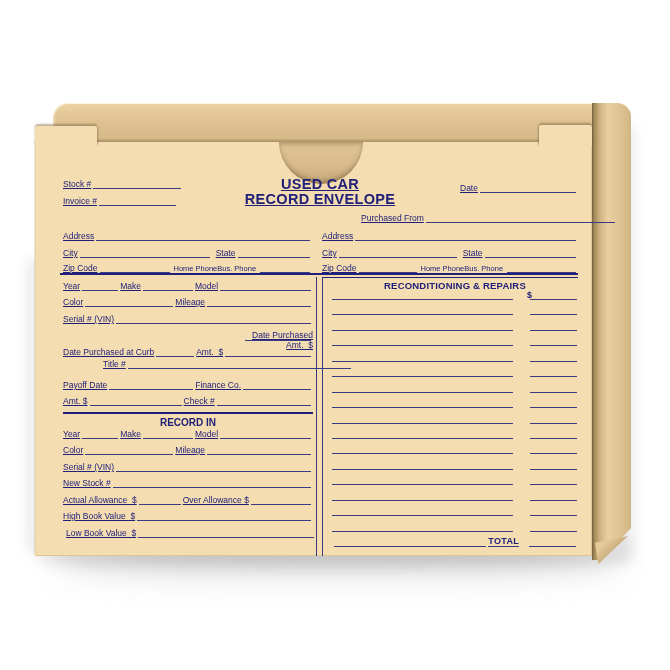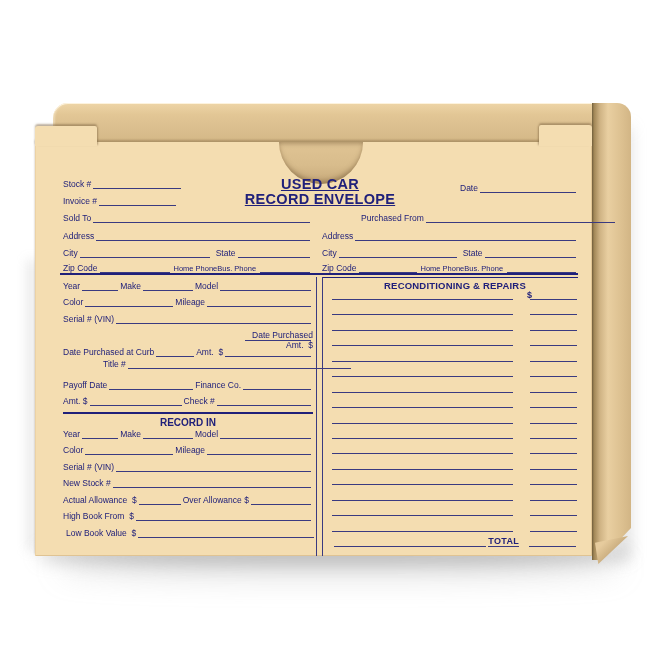--- a/index.html
+++ b/index.html
@@ -41,21 +41,21 @@
     box-shadow:0 -2px 2px rgba(125,100,65,.5), 2px 0 2px -1px rgba(125,100,65,.4);}
   .shoulder-r{left:539px;top:125px;width:53px;height:21px;border-radius:2px 3px 0 0;
     box-shadow:0 -2px 2px rgba(125,100,65,.5), -2px 0 2px -1px rgba(125,100,65,.4);}
   .thumb-cut{position:absolute;left:279px;top:142px;width:84px;height:42px;
     border-radius:0 0 42px 42px / 0 0 42px 42px;
     background:linear-gradient(180deg,#e0c494 0%,#d8bc8c 55%,#c7a97a 100%);
     box-shadow:inset 0 4px 4px -2px rgba(115,90,55,.45), inset 0 -5px 5px -2px rgba(105,80,45,.5);}
 
   
   .r{position:absolute;display:flex;align-items:flex-end;}
-  .t{color:var(--ink);font-size:8.5px;line-height:9px;white-space:pre;}
+  .t{color:var(--ink);font-size:8.5px;line-height:9px;white-space:pre;text-decoration:underline;}
   .u{border-bottom:1px solid var(--line);height:0;flex:1;margin:0 2px;}
   .uw{flex:none;}
   .stack{display:flex;flex-direction:row;color:var(--ink);font-size:7.5px;line-height:8px;white-space:pre;margin:0 2px;}
   .title{position:absolute;left:230px;top:177px;width:180px;text-align:center;color:var(--ink);font-weight:bold;}
   .title div{font-size:14.5px;line-height:15px;letter-spacing:.3px;text-decoration:underline;}
   .sec-h{position:absolute;text-align:center;color:var(--ink);font-weight:bold;}
   .hr{position:absolute;background:var(--ink);}
   .vr{position:absolute;width:1px;background:var(--line);}
   .rrows{position:absolute;left:332px;top:284.6px;width:246px;}
   .rrow{position:relative;height:15.44px;}
@@ -91,24 +91,20 @@
   </div>
 
   <div class="r" style="left:63px;top:180px;width:120px;">
     <span class="t">Stock #</span>
       <span class="u"></span>
   </div>
   <div class="r" style="left:63px;top:197px;width:115px;">
     <span class="t">Invoice #</span>
       <span class="u"></span>
   </div>
-  <div class="r" style="left:63px;top:214px;width:249px;">
-    <span class="t">Sold To</span>
-      <span class="u"></span>
-  </div>
   <div class="r" style="left:63px;top:232px;width:249px;">
     <span class="t">Address</span>
       <span class="u"></span>
   </div>
   <div class="r" style="left:63px;top:249px;width:249px;">
     <span class="t">City</span>
       <span class="u uw" style="width:130px;"></span>
     <span class="t" style="margin-left:4px;">State</span>
       <span class="u"></span>
   </div>
@@ -227,21 +223,21 @@
     <span class="t">New Stock #</span>
       <span class="u"></span>
   </div>
   <div class="r" style="left:63px;top:496px;width:250px;">
     <span class="t">Actual Allowance  $</span>
       <span class="u uw" style="width:42px;"></span>
     <span class="t">Over Allowance $</span>
       <span class="u"></span>
   </div>
   <div class="r" style="left:63px;top:512px;width:250px;">
-    <span class="t">High Book From  $</span>
+    <span class="t">High Book Value  $</span>
       <span class="u"></span>
   </div>
   <div class="r" style="left:66px;top:529px;width:250px;text-align:right;">
     <span class="t">Low Book Value  $</span>
       <span class="u"></span>
   </div>
 
   <div class="sec-h" style="left:332px;top:280px;width:246px;font-size:9.5px;letter-spacing:.2px;">RECONDITIONING &amp; REPAIRS</div>
   <div class="cur">$</div>
 

